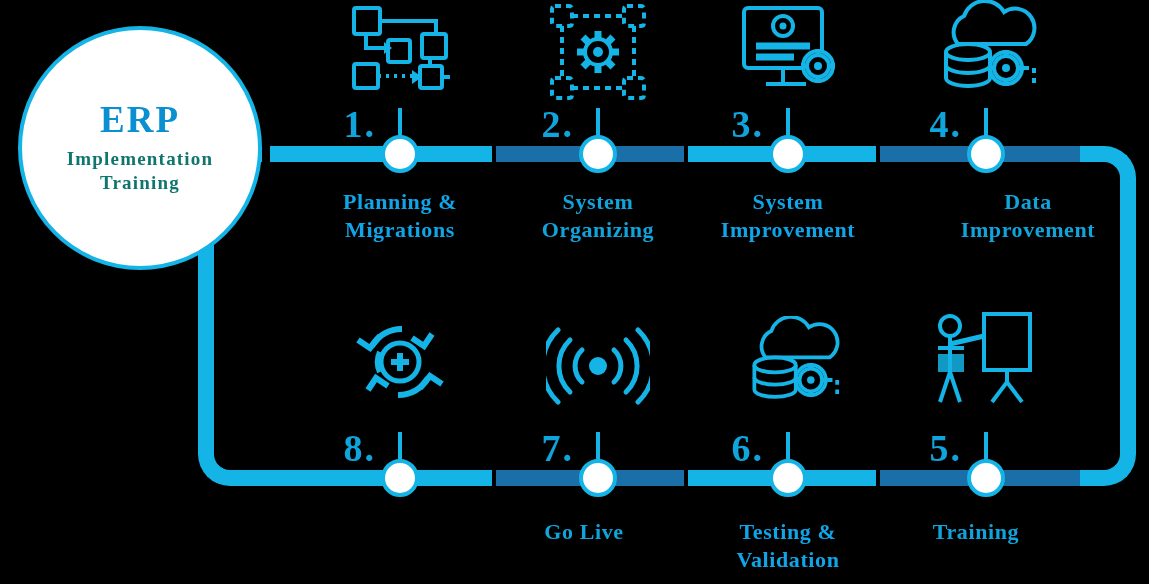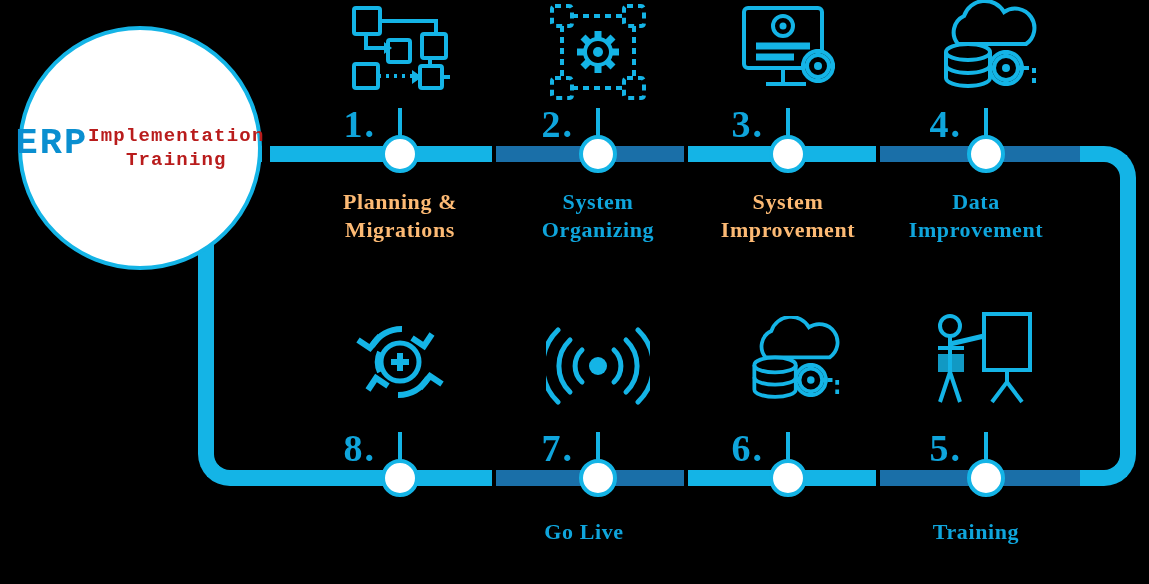--- a/index.html
+++ b/index.html
@@ -21,36 +21,35 @@
     position: absolute;
     left: 18px;
     top: 26px;
     width: 244px;
     height: 244px;
     border-radius: 50%;
     background: #ffffff;
     border: 4px solid #14b4e6;
     box-sizing: border-box;
     display: flex;
-    flex-direction: row;
+    flex-direction: column;
     align-items: center;
     justify-content: center;
     z-index: 6;
-    font-family: Liberation Mono, monospace;
   }
   .erp-title {
     color: #0a8fd0;
     font-size: 37px;
     font-weight: bold;
     letter-spacing: 2px;
     line-height: 1;
     margin-bottom: 9px;
   }
   .erp-sub {
-    color: #b91c1c;
+    color: #0f766e;
     font-size: 19px;
     font-weight: bold;
     letter-spacing: 1.2px;
     line-height: 1.28;
     text-align: center;
   }
 
   
   .track {
     position: absolute;
@@ -100,21 +99,21 @@
   .label {
     position: absolute;
     width: 210px;
     text-align: center;
     font-size: 22px;
     font-weight: bold;
     line-height: 1.28;
     letter-spacing: 0.6px;
     z-index: 4;
   }
-  .label.light { color: #fdba74; }
+  .label.light { color: #0ea5e9; }
   .label.blue  { color: #0fa5dc; }
 
   
   .icon {
     position: absolute;
     z-index: 4;
   }
   .icon svg { display: block; }
 </style>
 </head>
@@ -181,28 +180,32 @@
     <div>Migrations</div>
   </div>
   <div class="label blue" style="left:493px; top:188px;">
     <div>System</div>
     <div>Organizing</div>
   </div>
   <div class="label light" style="left:683px; top:188px;">
     <div>System</div>
     <div>Improvement</div>
   </div>
-  <div class="label blue" style="left:871px; top:188px;">
+  <div class="label blue" style="left:923px; top:188px;">
     <div>Data</div>
     <div>Improvement</div>
   </div>
 
   <div class="label blue" style="left:479px; top:518px;">
     <div>Go Live</div>
     <div></div>
+  </div>
+  <div class="label light" style="left:683px; top:518px;">
+    <div>Testing &amp;</div>
+    <div>Validation</div>
   </div>
   <div class="label blue" style="left:871px; top:518px;">
     <div>Training</div>
     <div></div>
   </div>
 
   <div class="icon" style="left:344px; top:2px;">
     <svg width="110" height="100" viewBox="0 0 110 100" fill="none" stroke="#14b4e6" stroke-width="4">
       <rect x="10" y="6" width="26" height="26" rx="2"></rect>
       <rect x="78" y="32" width="24" height="24" rx="2"></rect>

